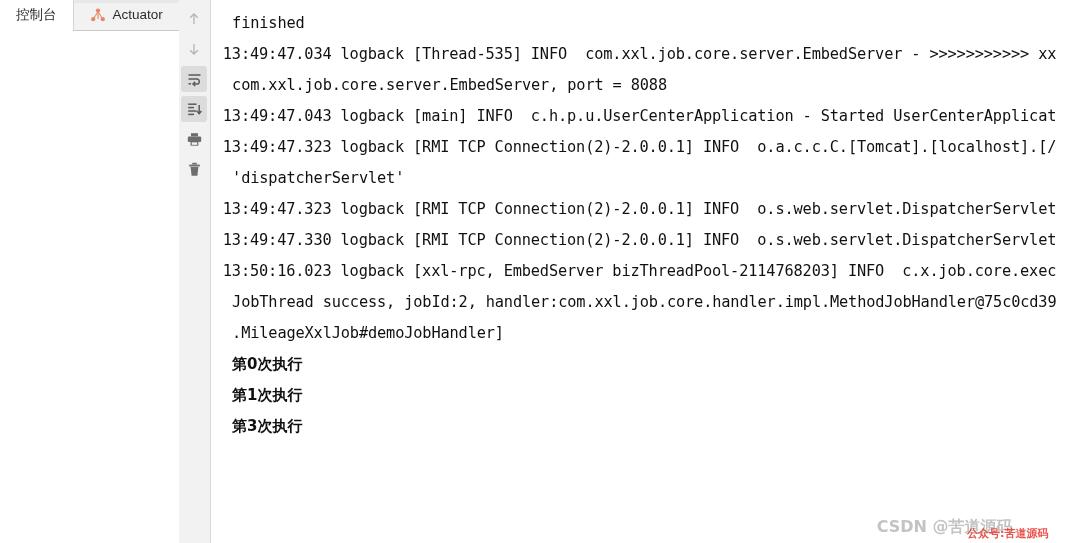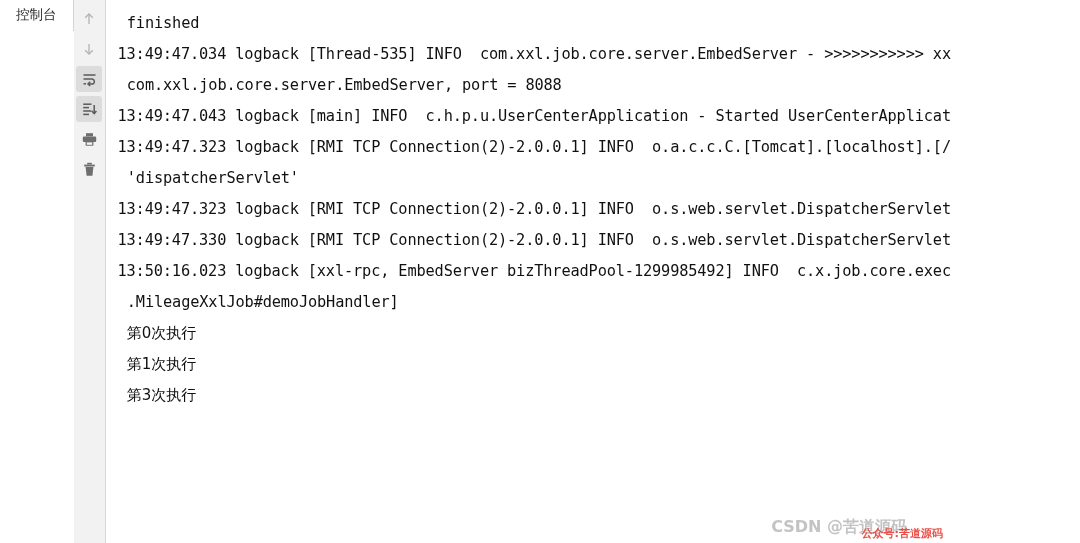--- a/index.html
+++ b/index.html
@@ -111,20 +111,21 @@
     font-size: 15.3px;
     line-height: 31px;
     color: #111111;
     white-space: pre;
     letter-spacing: -0.15px;
   }
   .logline.cn {
     font-family: "DejaVu Sans", "Liberation Sans", sans-serif;
     font-size: 15px;
     letter-spacing: 0;
+    font-weight: bold;
   }
   .logline.indent { padding-left: 9.3px; }
 
   
   .wm-red {
     position: absolute;
     right: 8px;
     bottom: 2px;
     color: #e8453c;
     font-size: 11px;
@@ -146,20 +147,33 @@
   }
 </style>
 </head>
 <body>
 
 <div id="app">
 
   <div class="tabbar">
     <div class="tab selected">
       <span class="tab-label">控制台</span>
+    </div>
+    <div class="tab">
+      <span class="actuator-icon">
+        <svg width="16" height="16" viewBox="0 0 16 16">
+          <line x1="8" y1="4.5" x2="3.5" y2="12" stroke="#e8926b" stroke-width="1.2"></line>
+          <line x1="8" y1="4.5" x2="12.5" y2="12" stroke="#e8926b" stroke-width="1.2"></line>
+          <line x1="8" y1="4.5" x2="8" y2="12" stroke="#e8926b" stroke-width="1.2"></line>
+          <circle cx="8" cy="3.6" r="2.1" fill="#e8866b"></circle>
+          <circle cx="3.2" cy="12.2" r="2.1" fill="#e8866b"></circle>
+          <circle cx="12.8" cy="12.2" r="2.1" fill="#e8866b"></circle>
+        </svg>
+      </span>
+      <span class="tab-label">Actuator</span>
     </div>
   </div>
 
   <div class="body-row">
 
     <div class="sidetoolbar">
 
       <div class="tbtn">
         <span>
           <svg width="16" height="16" viewBox="0 0 16 16">
@@ -227,21 +241,22 @@
 
     <div class="console">
       <div class="logline indent">finished</div>
       <div class="logline">13:49:47.034 logback [Thread-535] INFO  com.xxl.job.core.server.EmbedServer - &gt;&gt;&gt;&gt;&gt;&gt;&gt;&gt;&gt;&gt;&gt; xx</div>
       <div class="logline indent">com.xxl.job.core.server.EmbedServer, port = 8088</div>
       <div class="logline">13:49:47.043 logback [main] INFO  c.h.p.u.UserCenterApplication - Started UserCenterApplicat</div>
       <div class="logline">13:49:47.323 logback [RMI TCP Connection(2)-2.0.0.1] INFO  o.a.c.c.C.[Tomcat].[localhost].[/</div>
       <div class="logline indent">'dispatcherServlet'</div>
       <div class="logline">13:49:47.323 logback [RMI TCP Connection(2)-2.0.0.1] INFO  o.s.web.servlet.DispatcherServlet</div>
       <div class="logline">13:49:47.330 logback [RMI TCP Connection(2)-2.0.0.1] INFO  o.s.web.servlet.DispatcherServlet</div>
-      <div class="logline">13:50:16.023 logback [xxl-rpc, EmbedServer bizThreadPool-1299985492] INFO  c.x.job.core.exec</div>
+      <div class="logline">13:50:16.023 logback [xxl-rpc, EmbedServer bizThreadPool-2114768203] INFO  c.x.job.core.exec</div>
+      <div class="logline indent">JobThread success, jobId:2, handler:com.xxl.job.core.handler.impl.MethodJobHandler@75c0cd39</div>
       <div class="logline indent">.MileageXxlJob#demoJobHandler]</div>
       <div class="logline cn indent">第0次执行</div>
       <div class="logline cn indent">第1次执行</div>
       <div class="logline cn indent">第3次执行</div>
 
       <div class="wm-grey">CSDN @苦道源码</div>
       <div class="wm-red">公众号:苦道源码</div>
     </div>
 
   </div>

